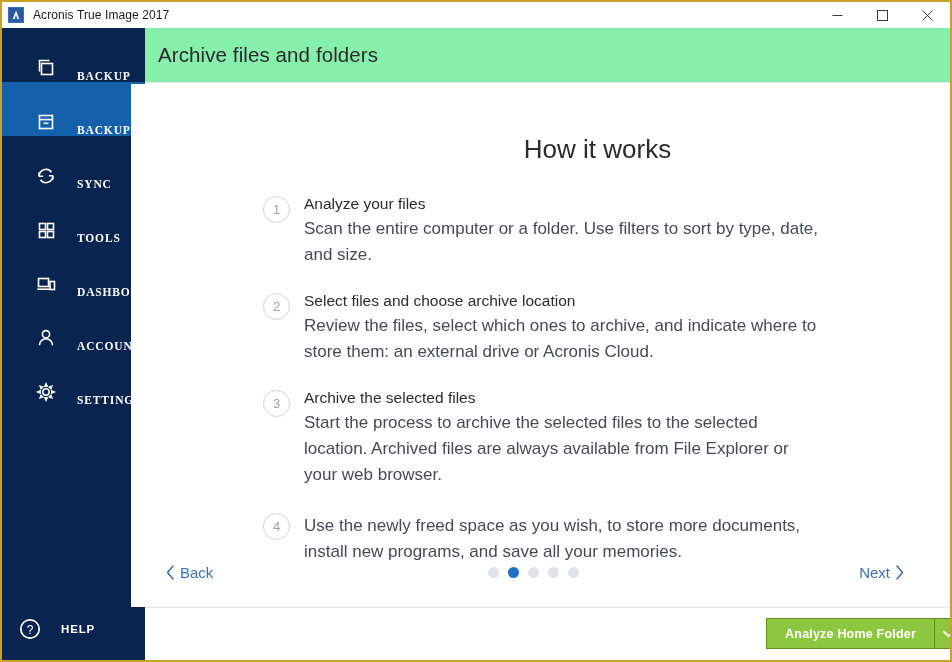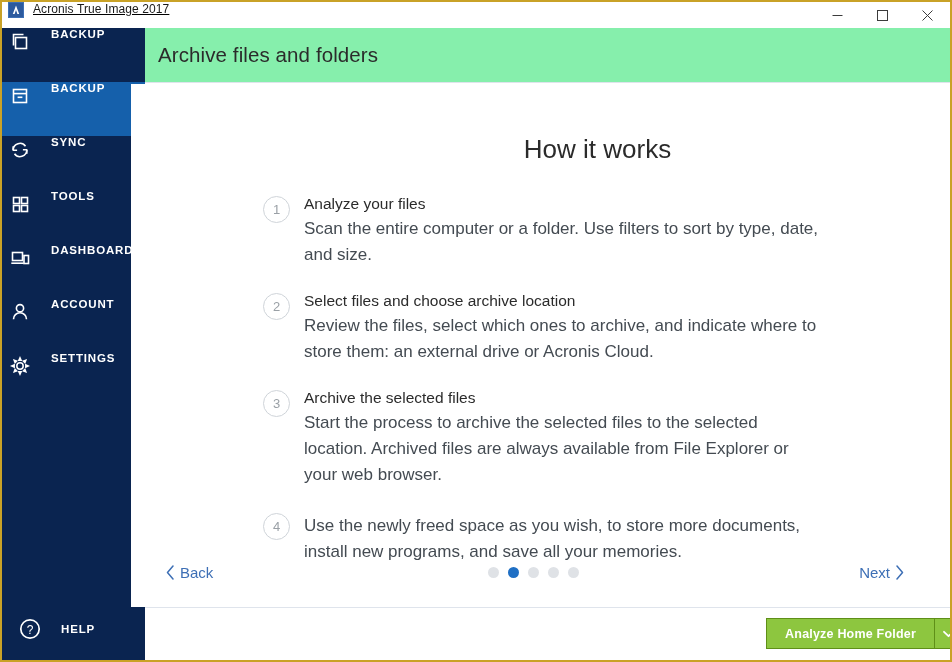--- a/index.html
+++ b/index.html
@@ -22,22 +22,21 @@
   }
 
   
   .titlebar {
     position: absolute;
     top: 0; left: 0;
     width: 948px;
     height: 26px;
     background: #ffffff;
     display: flex;
-    align-items: flex-start;
-    text-decoration: underline;
+    align-items: center;
   }
   .app-logo {
     width: 16px; height: 16px;
     margin-left: 6px;
     background: #2c5a9e;
     border: 1px solid #3d6fb5;
     display: flex;
     align-items: center;
     justify-content: center;
   }
@@ -69,23 +68,24 @@
   .sidebar {
     position: absolute;
     left: 0; top: 26px;
     width: 143px;
     height: 634px;
     background: #0a2450;
   }
   .nav-item {
     height: 54px;
     display: flex;
-    align-items: flex-start;
-    padding-left: 4px;
+    align-items: flex-end;
+    padding-left: 30px;
     cursor: default;
+    font-family: Liberation Serif, serif;
   }
   .nav-item.active { background: #1560ab; }
   .nav-icon {
     width: 28px; height: 28px;
     display: flex;
     align-items: center;
     justify-content: center;
     flex: 0 0 28px;
   }
   .nav-icon svg { display: block; }

